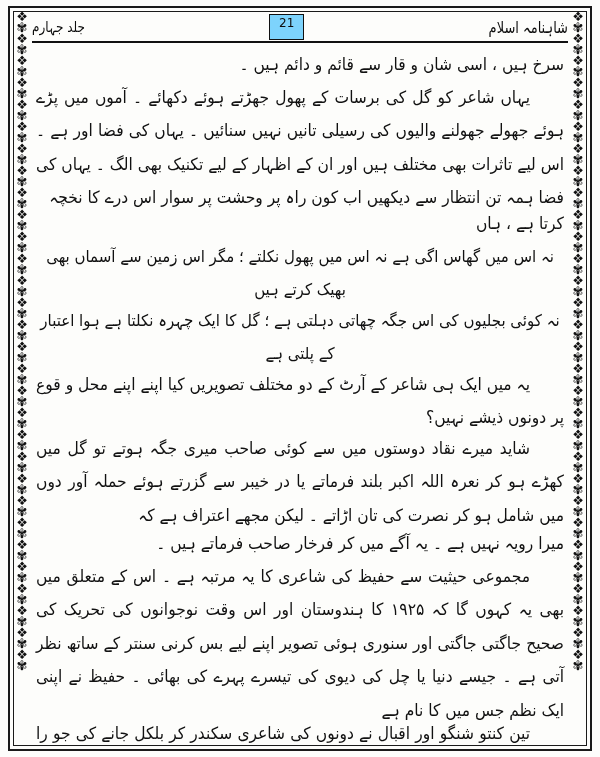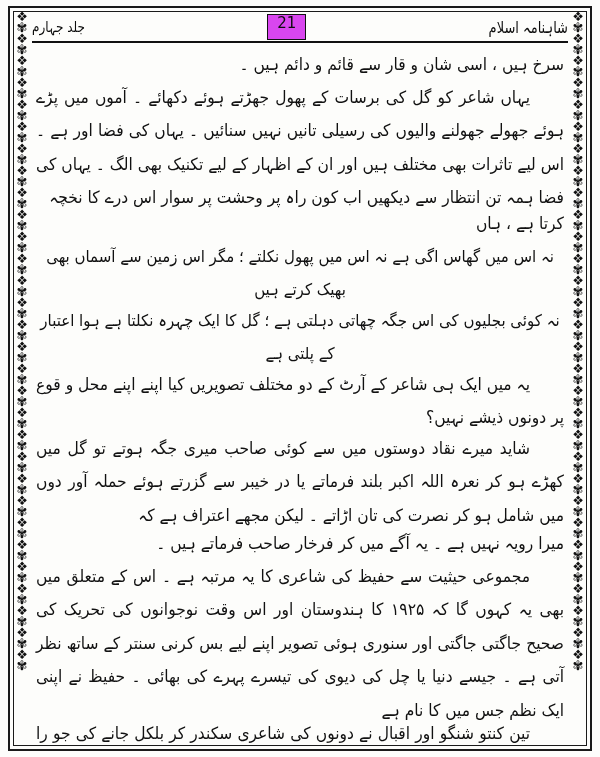--- a/index.html
+++ b/index.html
@@ -76,24 +76,24 @@
     font-family: "DejaVu Sans", sans-serif;
     font-size: 12px;
     color: #0d0d0d;
     white-space: nowrap;
     transform: scaleY(1.2);
   }
   .page-number-box {
     border: 1.5px solid #111;
     padding: 0px 9px 7px 9px;
     font-family: "DejaVu Sans", sans-serif;
-    font-size: 15px;
+    font-size: 12px;
     line-height: 17px;
     color: #0d0d0d;
-    background: #d946ef;
+    background: #7dd3fc;
   }
   .header-rule {
     position: absolute;
     left: 32px;
     right: 32px;
     top: 41px;
     height: 2px;
     background: #111;
   }
 

